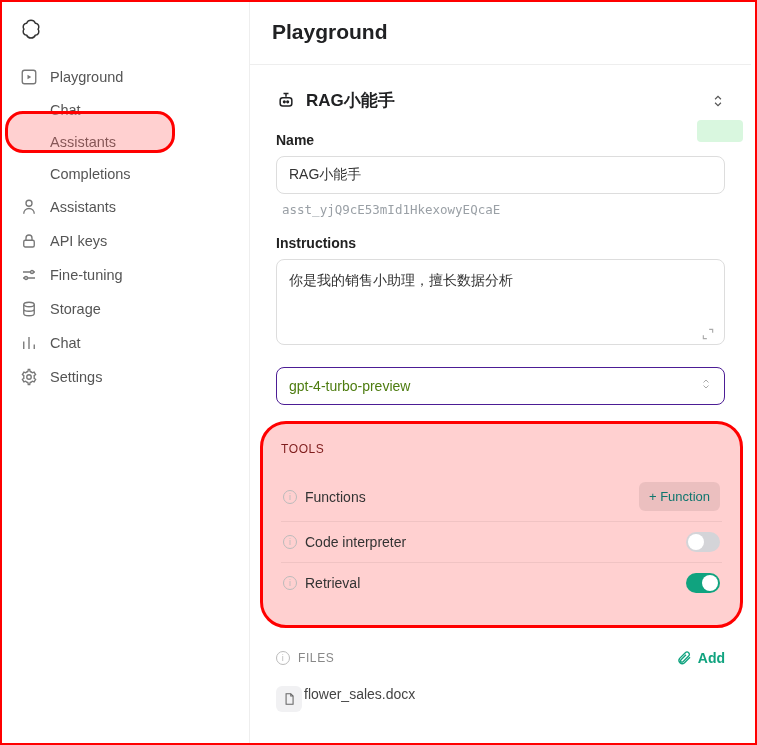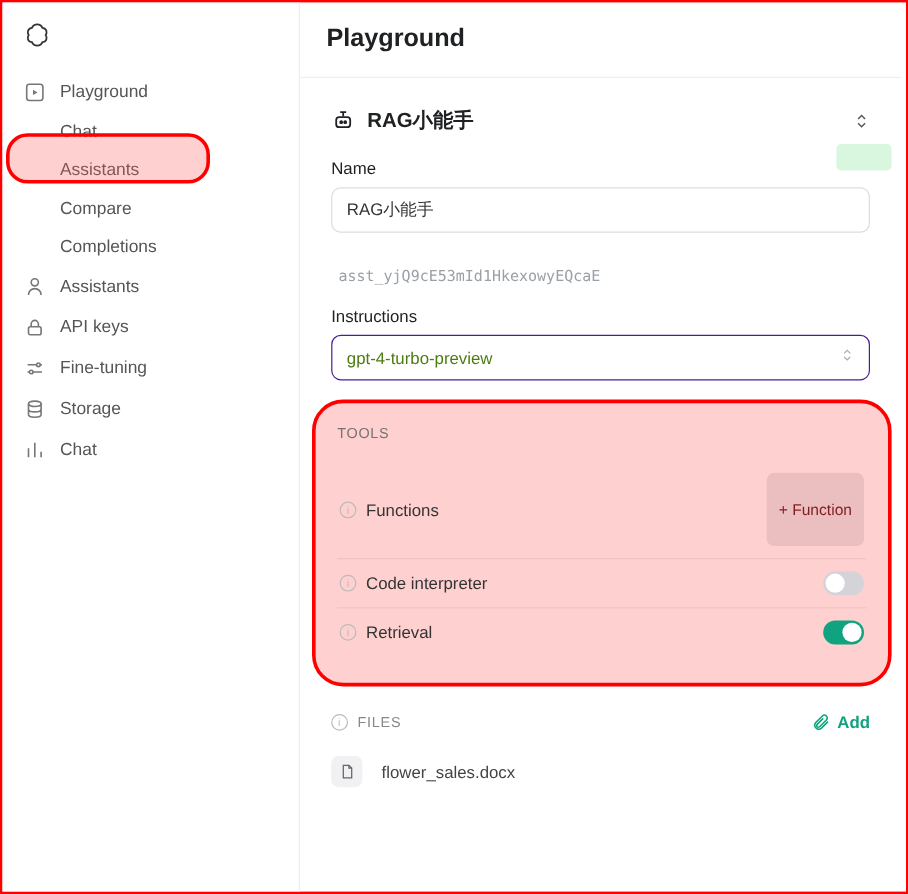--- a/index.html
+++ b/index.html
@@ -14,46 +14,46 @@
   .red-pill { position:absolute; border:3px solid #ff0000; background:rgba(255,150,150,0.45); border-radius:18px; pointer-events:none; z-index:5;}
   .green-wash { position:absolute; right:12px; top:118px; width:46px; height:22px; background:#d9f7df; border-radius:4px; z-index:1;}
   
   .main { flex:1; padding:12px 4px 0 0; overflow:hidden; position:relative;}
   .main h1 { font-size:21px; font-weight:600; padding:6px 0 20px 22px; border-bottom:1px solid #eee;}
   .scroll { padding:0 0 20px 0;}
   .section { padding:0 26px;}
   .assist-header { display:flex; align-items:center; justify-content:space-between; padding:24px 26px 20px 26px;}
   .assist-header .left { display:flex; align-items:center; gap:10px; font-size:17px; font-weight:600;}
   .assist-header .expand { font-size:14px; color:#555; cursor:pointer;}
-  .label { font-size:14px; font-weight:400; color:#222; margin-bottom:8px; display:block;}
+  .label { font-size:14px; font-weight:700; color:#222; margin-bottom:8px; display:block;}
   .text-input { width:100%; border:1px solid #ddd; border-radius:8px; padding:10px 12px; font-size:14px; color:#333;}
-  .hint { font-family: Menlo, Consolas, monospace; font-size:12.5px; color:#9aa0a6; padding:8px 2px 0 6px;margin-top:20px;}
+  .hint { font-family: Menlo, Consolas, monospace; font-size:12.5px; color:#9aa0a6; padding:8px 2px 0 6px;}
   .textarea-wrap { position:relative; margin-bottom:18px;}
   .textarea { width:100%; min-height:86px; border:1px solid #ddd; border-radius:8px; padding:12px 12px; font-size:14px; color:#333; resize:none;}
   .ta-expand { position:absolute; right:10px; bottom:8px; color:#aaa; font-size:14px; cursor:pointer;}
   .select { width:100%; border:1px solid #4c1d95; border-radius:8px; padding:10px 12px; font-size:14px; color:#4d7c0f; display:flex; justify-content:space-between; align-items:flex-start; cursor:pointer;}
   .select .chev { color:#aaa; font-size:13px;}
   .gap18 { height:18px;}
   
   .tools-box { border:3px solid #ff0000; background:rgba(255,150,150,0.45); border-radius:26px; margin:16px 8px 0 10px; padding:18px 18px 22px 18px;}
-  .small-head { font-size:12px; letter-spacing:0.05em; color:#737373; margin-bottom:16px;}
+  .small-head { font-size:12px; letter-spacing:0.05em; color:#7f1d1d; margin-bottom:16px;}
   .tool-row { display:flex; align-items:center; justify-content:space-between; padding:10px 2px; border-top:1px solid rgba(0,0,0,0.06);}
   .tool-row:last-child { }
   .tool-left { display:flex; align-items:center; gap:8px; font-size:14px; color:#333;}
   .info-ico { width:14px; height:14px; border:1.5px solid #bbb; border-radius:50%; display:inline-flex; align-items:center; justify-content:center; font-size:9px; color:#bbb;}
-  .pill-btn { background:rgba(0,0,0,0.08); border:none; border-radius:6px; padding:23px 10px; font-size:13px; color:#7f1d1d; cursor:pointer;}
+  .pill-btn { background:rgba(0,0,0,0.08); border:none; border-radius:6px; padding:7px 10px; font-size:13px; color:#0f766e; cursor:pointer;}
   .toggle { width:34px; height:20px; border-radius:999px; position:relative; cursor:pointer;}
   .toggle .knob{ width:16px; height:16px; background:#fff; border-radius:50%; position:absolute; top:2px; transition:all .15s;}
   .toggle.off { background:#d4d4d8;} .toggle.off .knob{ left:2px;}
   .toggle.on { background:#10a37f;} .toggle.on .knob{ left:16px;}
   
   .files-head { display:flex; align-items:center; justify-content:space-between; padding:22px 26px 8px 26px;}
   .files-head .left{ display:flex; align-items:center; gap:8px; font-size:12px; letter-spacing:0.05em; color:#888;}
   .add-btn { display:flex; align-items:center; gap:6px; color:#10a37f; font-weight:600; font-size:14px; cursor:pointer;text-align:center;}
-  .file-row { display:flex; align-items:center; gap:16px; padding:12px 26px; font-size:14px; color:#444;}
+  .file-row { display:flex; align-items:flex-start; gap:2px; padding:12px 26px; font-size:14px; color:#444;}
   .file-ico { width:26px; height:26px; background:#f1f1f3; border-radius:6px; display:flex; align-items:center; justify-content:center; color:#666;}
   svg { display:block; }
 </style>
 </head>
 <body>
 
 <div class="frame">
 
   <div class="red-pill" style="left:3px; top:109px; width:170px; height:42px;"></div>
   <div class="green-wash"></div>
@@ -74,23 +74,20 @@
       </span>
       <span>Playground</span>
     </div>
     <div class="nav-item sub">
       <span>Chat</span>
     </div>
     <div class="nav-item sub" style="font-weight:500; color:#222;">
       <span>Assistants</span>
     </div>
     <div class="nav-item sub">
-      <span>Compare</span>
-    </div>
-    <div class="nav-item sub">
       <span>Completions</span>
     </div>
 
     <div class="nav-item">
       <span class="icon">
         <svg width="18" height="18" viewBox="0 0 24 24" fill="none" stroke="currentColor" stroke-width="1.8">
             <circle cx="12" cy="7" r="4"></circle>
             <path d="M5 21c0-4 3-7 7-7s7 3 7 7"></path>
           </svg>
       </span>
@@ -124,20 +121,29 @@
       </span>
       <span>Storage</span>
     </div>
     <div class="nav-item">
       <span class="icon">
         <svg width="18" height="18" viewBox="0 0 24 24" fill="none" stroke="currentColor" stroke-width="1.8">
             <path d="M5 20V10M12 20V4M19 20v-6"></path>
           </svg>
       </span>
       <span>Chat</span>
+    </div>
+    <div class="nav-item">
+      <span class="icon">
+        <svg width="18" height="18" viewBox="0 0 24 24" fill="none" stroke="currentColor" stroke-width="1.8">
+            <circle cx="12" cy="12" r="3"></circle>
+            <path d="M19 12a7 7 0 00-.2-1.7l2-1.5-2-3.4-2.3 1a7 7 0 00-3-1.7L13 2h-2l-.5 2.7a7 7 0 00-3 1.7l-2.3-1-2 3.4 2 1.5A7 7 0 005 12c0 .6 0 1.1.2 1.7l-2 1.5 2 3.4 2.3-1a7 7 0 003 1.7L11 22h2l.5-2.7a7 7 0 003-1.7l2.3 1 2-3.4-2-1.5c.1-.6.2-1.1.2-1.7z"></path>
+          </svg>
+      </span>
+      <span>Settings</span>
     </div>
   </aside>
 
   <main class="main">
     <h1>Playground</h1>
 
     <div class="scroll">
 
       <div class="assist-header">
         <div class="left">
@@ -158,20 +164,28 @@
         </span>
       </div>
 
       <div class="section">
         <label class="label">Name</label>
         <input class="text-input" value="RAG小能手" style="">
         <div class="hint">asst_yjQ9cE53mId1HkexowyEQcaE</div>
         <div class="gap18"></div>
 
         <label class="label">Instructions</label>
+        <div class="textarea-wrap">
+          <textarea class="textarea" style="">你是我的销售小助理，擅长数据分析</textarea>
+          <span class="ta-expand">
+            <svg width="14" height="14" viewBox="0 0 24 24" fill="none" stroke="currentColor" stroke-width="2">
+                <path d="M4 14v6h6M20 10V4h-6"></path>
+              </svg>
+          </span>
+        </div>
 
         <div class="select">
           <span>gpt-4-turbo-preview</span>
           <span class="chev">
             <svg width="12" height="12" viewBox="0 0 24 24" fill="none" stroke="currentColor" stroke-width="2">
                 <path d="M7 9l5-5 5 5M7 15l5 5 5-5"></path>
               </svg>
           </span>
         </div>
       </div>

